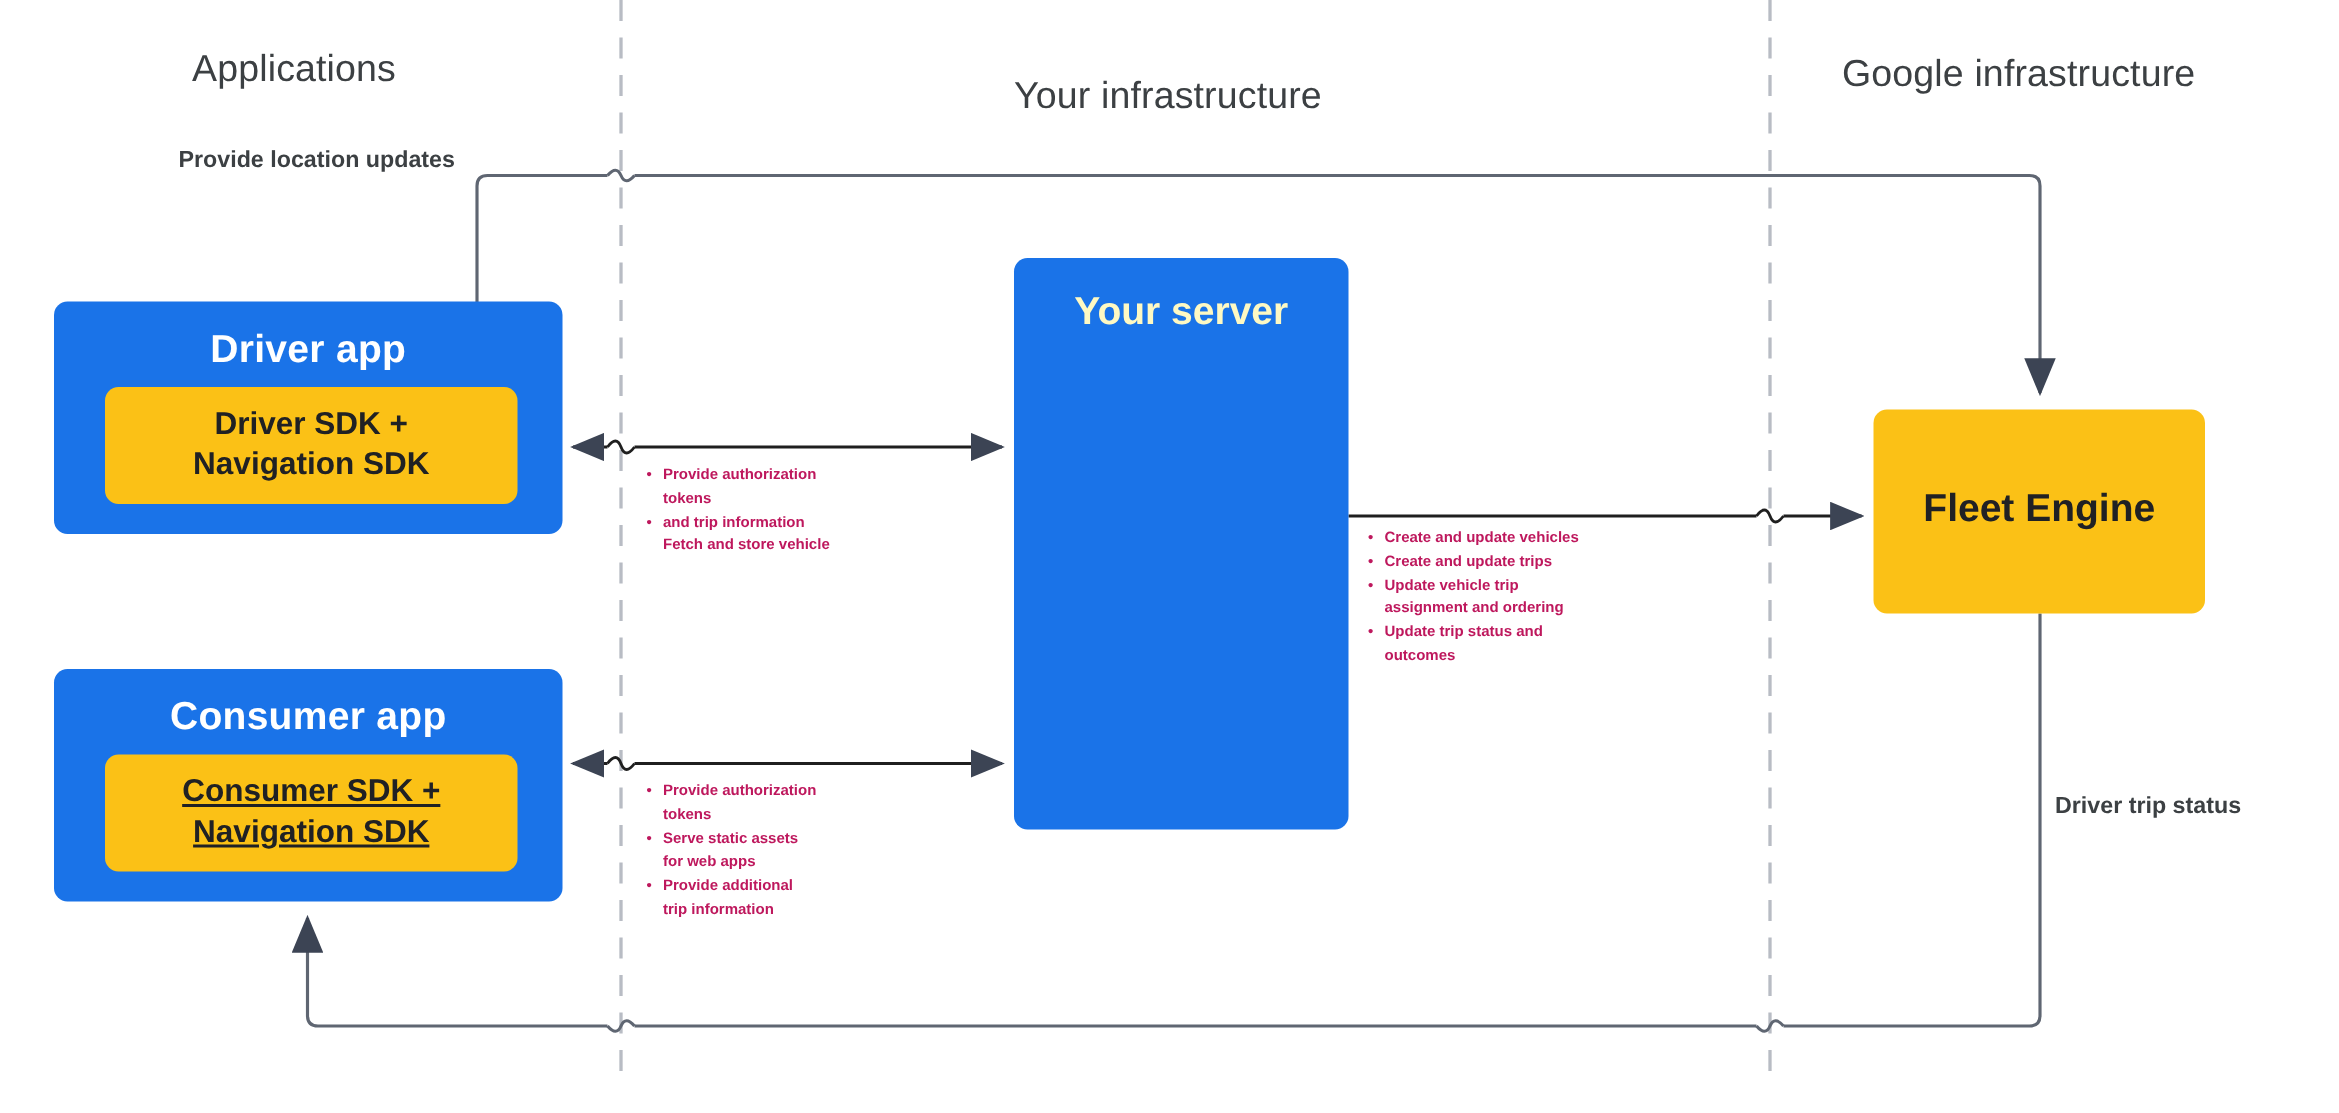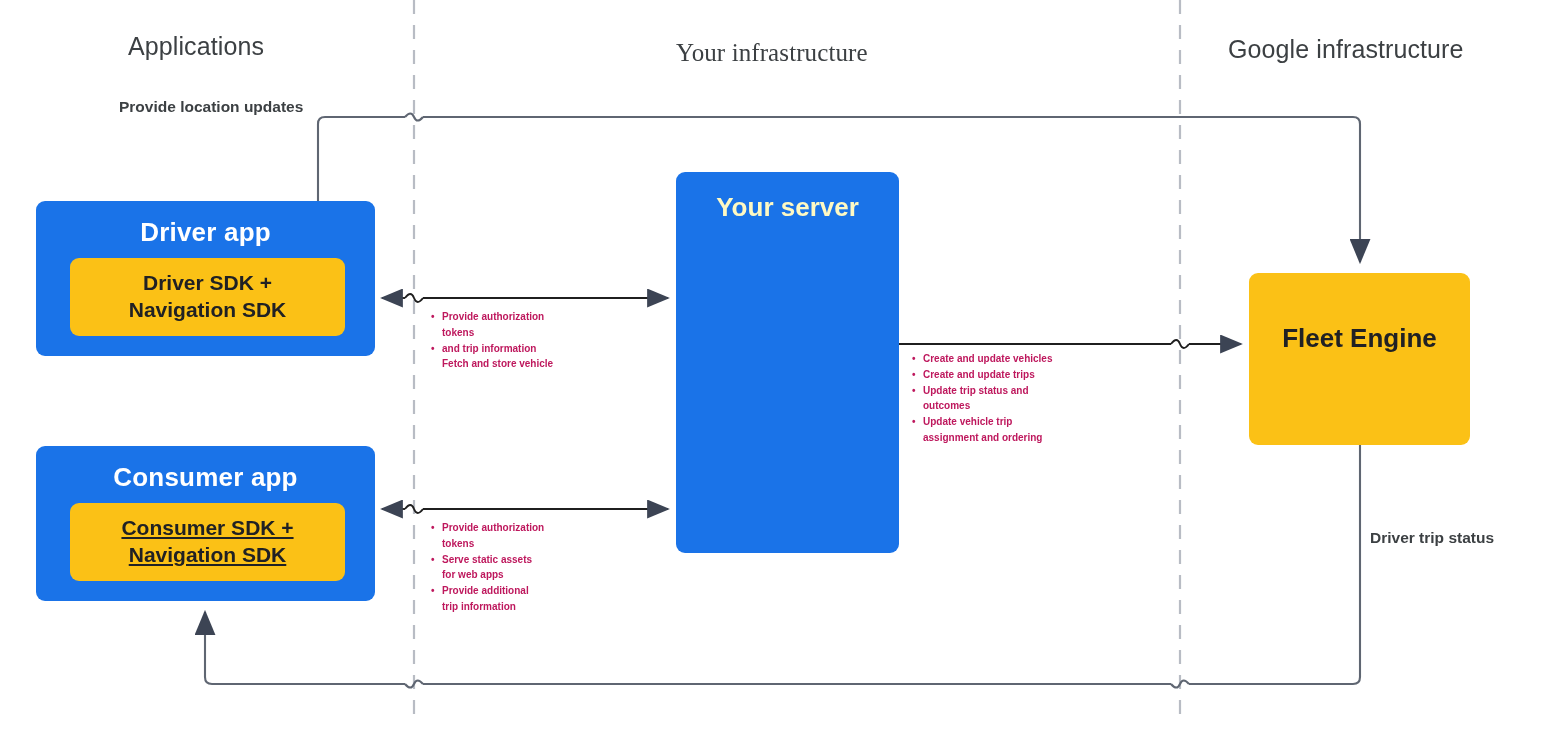--- a/index.html
+++ b/index.html
@@ -29,21 +29,21 @@
   
   .zone-title {
     position: absolute;
     font-size: 25px;
     font-weight: 400;
     color: #3c4043;
     white-space: nowrap;
     letter-spacing: .1px;
   }
   #zone-applications { left: 128px; top: 32px; }
-  #zone-your-infra   { left: 676px; top: 39px; font-family: Liberation Serif, serif; }
+  #zone-your-infra   { left: 676px; top: 50px; }
   #zone-google-infra { left: 1228px; top: 35px; }
 
   
   .node {
     position: absolute;
     box-sizing: border-box;
     border-radius: 9px;
   }
   .node-blue  { background: #1a73e8; }
   .node-amber { background: #fbc116; }
@@ -90,21 +90,21 @@
     position: absolute;
     left: 0; right: 0;
     top: 20px;
     text-align: center;
     color: #fef9c3;
     font-size: 26px;
     font-weight: 700;
   }
 
   
-  #node-fleet-engine  { left: 1249px; top: 273px; width: 221px; height: 172px; }
+  #node-fleet-engine  { left: 1249px; top: 273px; width: 221px; height: 136px; }
   #fleet-engine-title {
     position: absolute;
     left: 0; right: 0;
     top: 50px;
     text-align: center;
     color: #202124;
     font-size: 26px;
     font-weight: 700;
   }
 
@@ -260,22 +260,22 @@
   </ul>
 
   <ul class="bullets" id="bullets-server-fleet">
     <li>
       <span class="wrap">Create and update vehicles</span>
     </li>
     <li>
       <span class="wrap">Create and update trips</span>
     </li>
     <li>
+      <span class="wrap">Update vehicle trip</span>
+      <span class="wrap">assignment and ordering</span>
+    </li>
+    <li>
       <span class="wrap">Update trip status and</span>
       <span class="wrap">outcomes</span>
     </li>
-    <li>
-      <span class="wrap">Update vehicle trip</span>
-      <span class="wrap">assignment and ordering</span>
-    </li>
   </ul>
 
 </div>
 
 </body></html>

